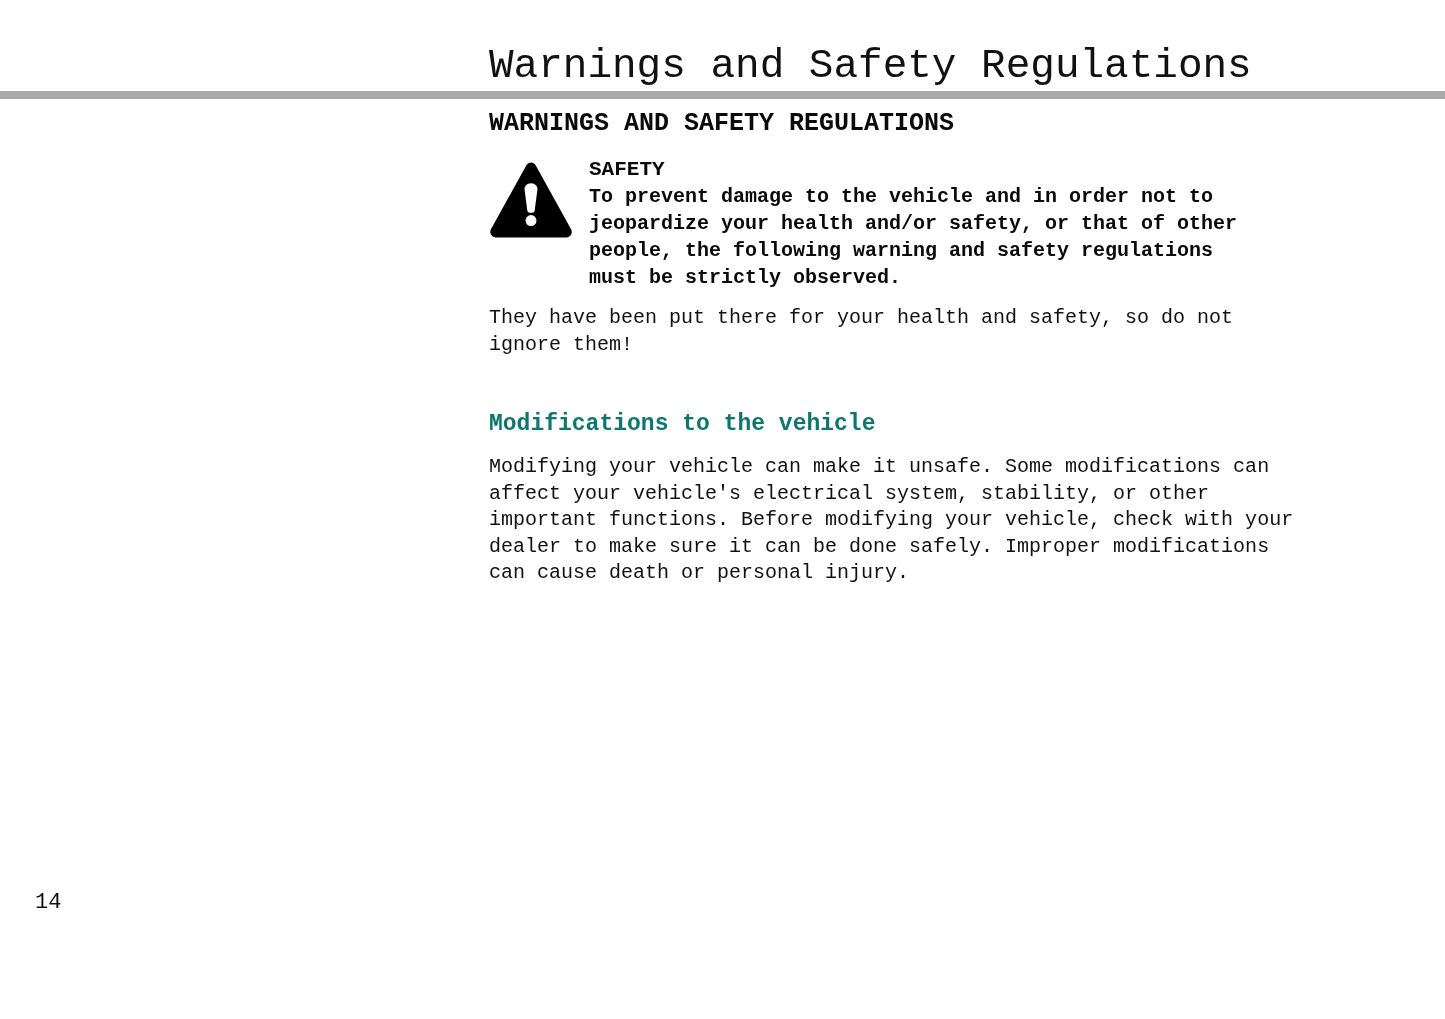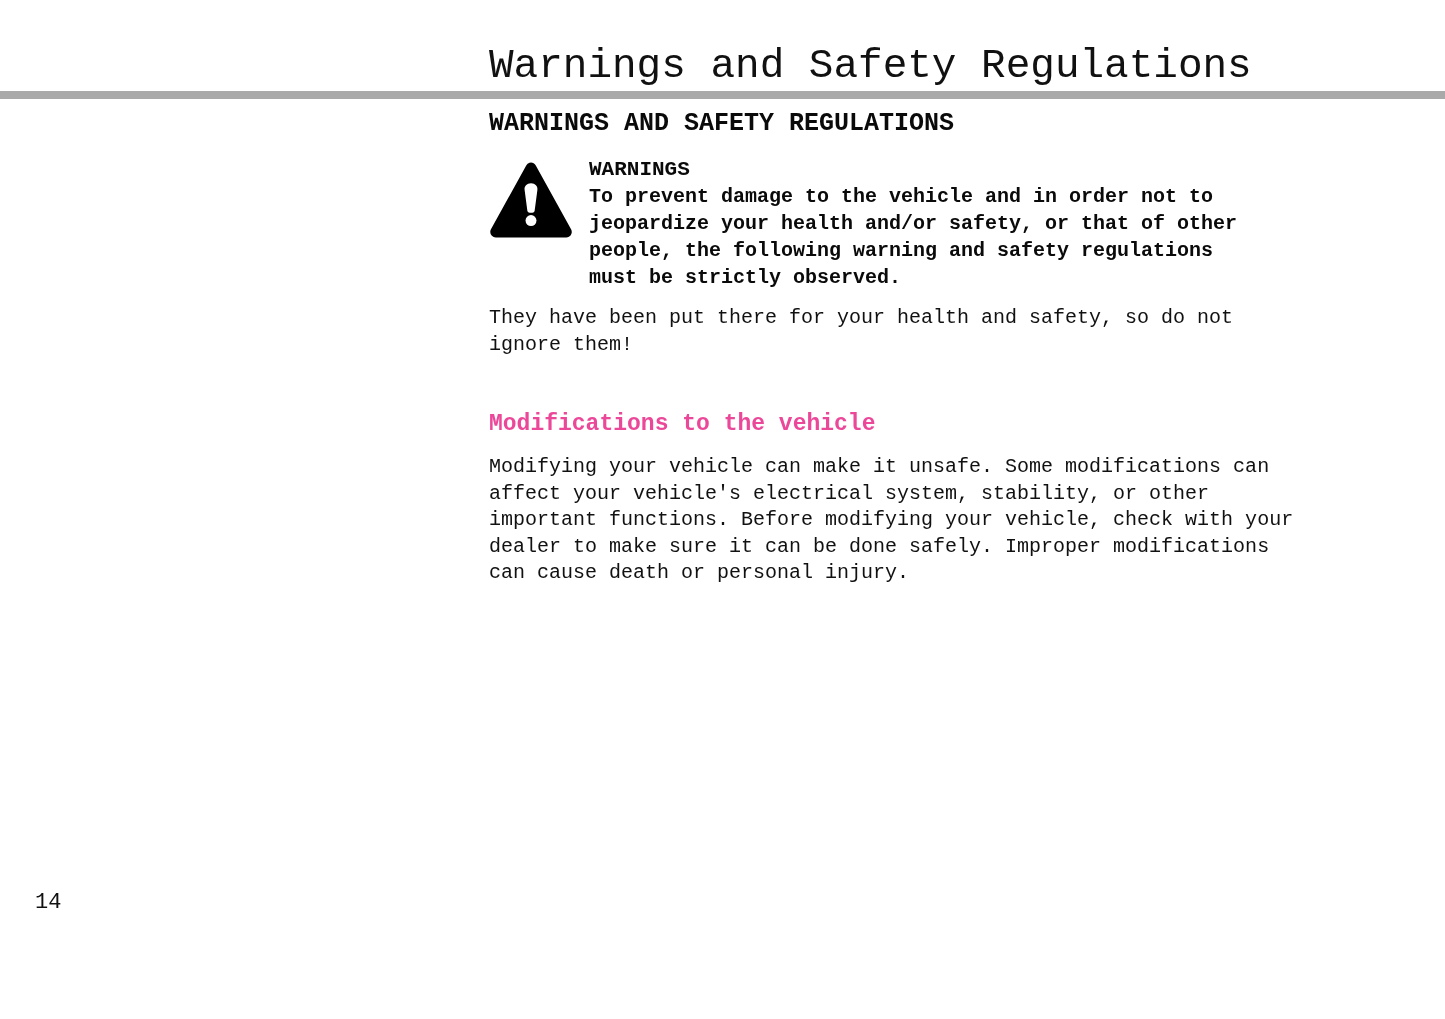--- a/index.html
+++ b/index.html
@@ -85,21 +85,21 @@
     line-height: 26.5px;
     color: #111111;
   }
   .para-1 { margin-top: 28px; }
   .para-2 { margin-top: 14px; }
   .subsection-heading {
     margin: 52px 0 0 0;
     font-size: 23px;
     font-weight: 700;
     line-height: 28px;
-    color: #ec4899;
+    color: #0f766e;
   }
   .subsection-body { margin-top: 16px; }
   .page-number {
     position: absolute;
     left: 35px;
     top: 890px;
     font-size: 22px;
     line-height: 26px;
     color: #111111;
   }
@@ -119,21 +119,21 @@
 
     <div class="warning-block">
       <div class="warning-icon-wrap">
         <svg viewBox="0 0 100 94" xmlns="http://www.w3.org/2000/svg" aria-hidden="true">
           <path d="M50 9 L92 85 L8 85 Z" fill="#000000" stroke="#000000" stroke-width="13" stroke-linejoin="round"></path>
           <path d="M50 27 C55 27 58.2 30.5 57.6 35 L54.3 60 C53.9 63 46.1 63 45.7 60 L42.4 35 C41.8 30.5 45 27 50 27 Z" fill="#ffffff"></path>
           <circle cx="50" cy="71.5" r="6.5" fill="#ffffff"></circle>
         </svg>
       </div>
       <div class="warning-text">
-        <div class="warning-label">WARNINGS</div>
+        <div class="warning-label">SAFETY</div>
         <div class="warning-body">To prevent damage to the vehicle and in order not to jeopardize your health and/or safety, or that of other people, the following warning and safety regulations must be strictly observed.</div>
       </div>
     </div>
 
 
     <p class="body-para para-2">They have been put there for your health and safety, so do not ignore them!</p>
 
     <h3 class="subsection-heading">Modifications to the vehicle</h3>
 
     <p class="body-para subsection-body">Modifying your vehicle can make it unsafe. Some modifications can affect your vehicle's electrical system, stability, or other important functions. Before modifying your vehicle, check with your dealer to make sure it can be done safely. Improper modifications can cause death or personal injury.</p>

